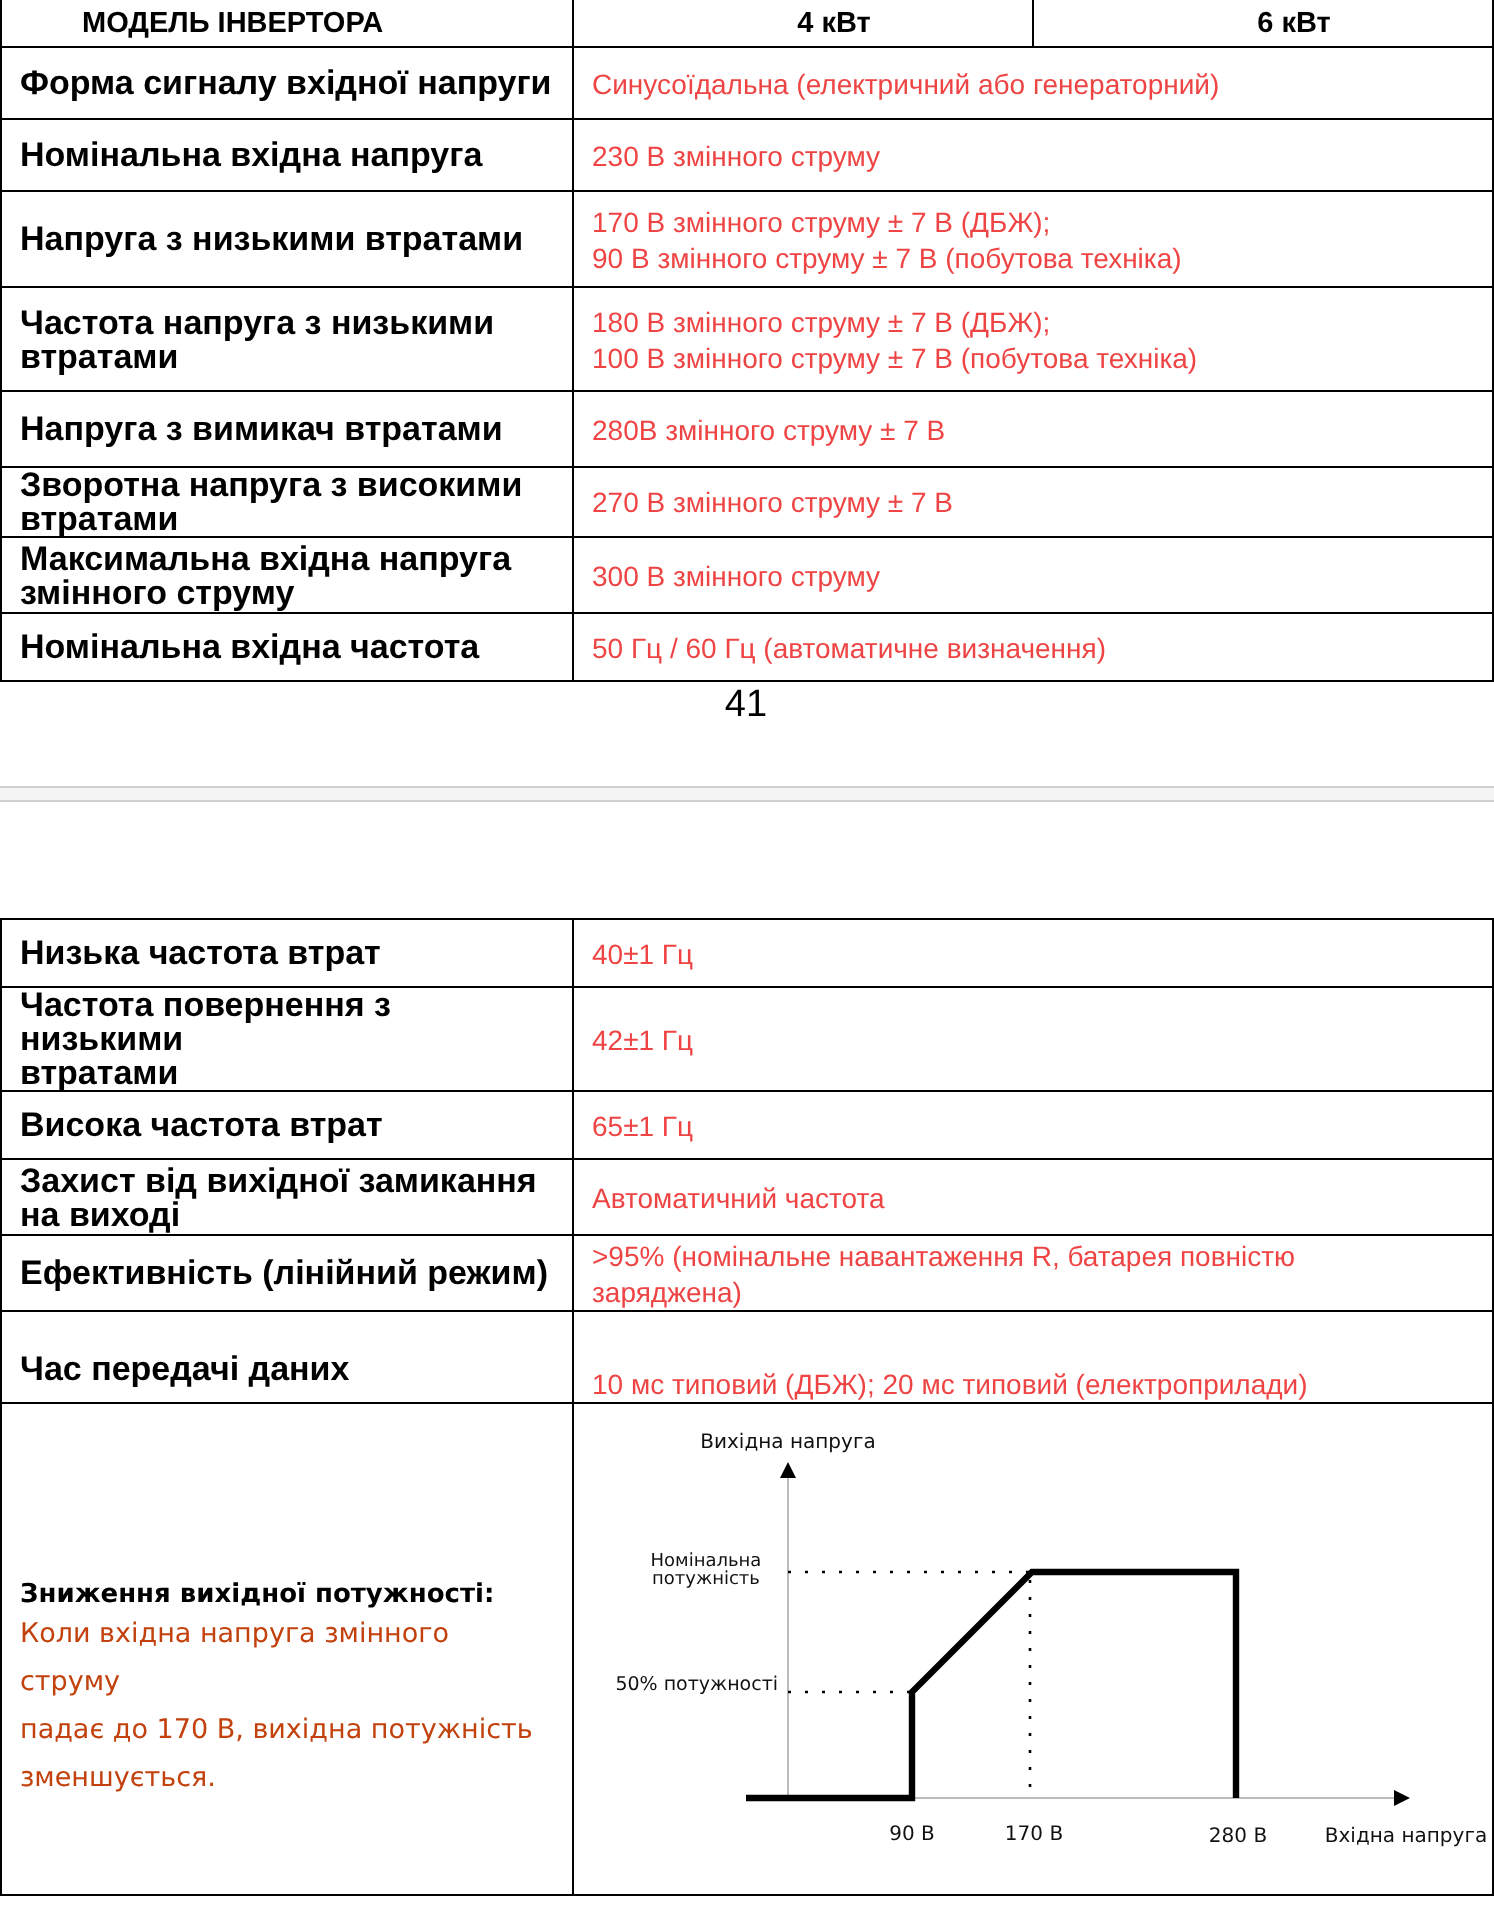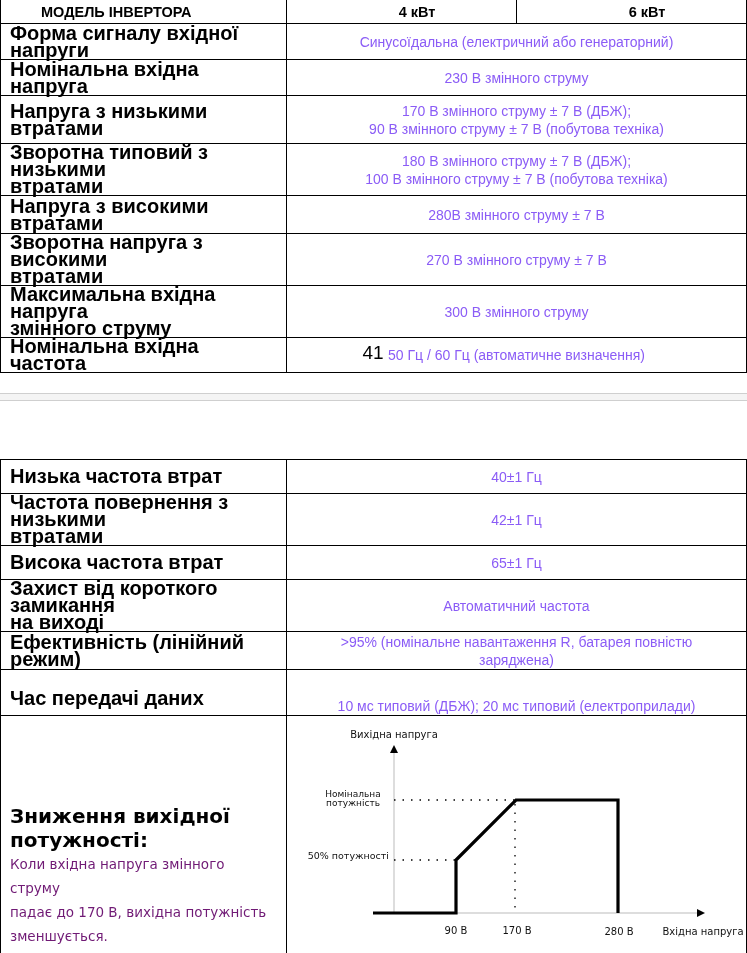--- a/index.html
+++ b/index.html
@@ -1,30 +1,30 @@
 <!DOCTYPE html>
 <html><head>
 <meta charset="utf-8">
 <style>
   html, body { margin:0; padding:0; background:#ffffff; }
   body { width:747px; height:953px; position:relative; overflow:hidden;
          font-family:"Liberation Sans", "DejaVu Sans", sans-serif; color:#000; }
   .tbl { position:absolute; left:0; width:746px; border-collapse:collapse; table-layout:fixed; }
   .tbl td { border:1.5px solid #000; padding:0 9px; vertical-align:middle; }
-  .tbl td.lab { font-weight:bold; font-size:20px; line-height:17px; text-align:left; }
-  .tbl td.val { font-size:14px; line-height:18px; text-align:center; color:#8b5cf6; }
+  .tbl td.lab { font-weight:bold; font-size:17px; line-height:17px; text-align:left; }
+  .tbl td.val { font-size:14px; line-height:18px; text-align:left; color:#ef4444; }
   .hdr td { font-weight:bold; font-size:14.5px;padding-left:40px; }
   .hdr td.c { text-align:center;margin-left:40px; }
   #t1 { top:-1px; }
   #t2 { top:459px; }
   .pagenum { position:absolute; top:342px; left:0; width:746px; text-align:center; font-size:19px; font-family:"Liberation Sans", sans-serif; }
   .pagebreak { position:absolute; left:0; top:393px; width:747px; height:6px; background:#f4f4f4;
                border-top:1.5px solid #cfcfcf; border-bottom:1.5px solid #cfcfcf; }
-  .derate-title { font-weight:bold; font-size:20px; font-family:"DejaVu Sans", sans-serif; }
-  .derate-desc { font-size:13.5px; line-height:24px; font-family:"DejaVu Sans", sans-serif; color:#701a75; }
+  .derate-title { font-weight:bold; font-size:13px; font-family:"DejaVu Sans", sans-serif; }
+  .derate-desc { font-size:13.5px; line-height:24px; font-family:"DejaVu Sans", sans-serif; color:#c2410c; }
   .chartcell { position:relative; padding:0 !important; }
   svg text { font-family:"DejaVu Sans", sans-serif; }
 </style>
 </head>
 <body>
 
 <table class="tbl" id="t1">
   <colgroup>
       <col style="width:286px">
       <col style="width:230px">
@@ -46,30 +46,30 @@
   </tr>
   <tr style="height:48px">
     <td class="lab">Напруга з низькими втратами</td>
     <td class="val" colspan="2">
       <div>170 В змінного струму ± 7 В (ДБЖ);</div>
       <div>90 В змінного струму ± 7 В (побутова техніка)</div>
     </td>
   </tr>
   <tr style="height:52px">
     <td class="lab">
-      <div>Зворотна типовий з низькими</div>
+      <div>Частота напруга з низькими</div>
       <div>втратами</div>
     </td>
     <td class="val" colspan="2">
       <div>180 В змінного струму ± 7 В (ДБЖ);</div>
       <div>100 В змінного струму ± 7 В (побутова техніка)</div>
     </td>
   </tr>
   <tr style="height:38px">
-    <td class="lab">Напруга з високими втратами</td>
+    <td class="lab">Напруга з вимикач втратами</td>
     <td class="val" colspan="2">280В змінного струму ± 7 В</td>
   </tr>
   <tr style="height:35px">
     <td class="lab">
       <div>Зворотна напруга з високими</div>
       <div>втратами</div>
     </td>
     <td class="val" colspan="2">270 В змінного струму ± 7 В</td>
   </tr>
   <tr style="height:38px">
@@ -105,21 +105,21 @@
       <div>втратами</div>
     </td>
     <td class="val">42±1 Гц</td>
   </tr>
   <tr style="height:34px">
     <td class="lab">Висока частота втрат</td>
     <td class="val">65±1 Гц</td>
   </tr>
   <tr style="height:38px">
     <td class="lab">
-      <div>Захист від короткого замикання</div>
+      <div>Захист від вихідної замикання</div>
       <div>на виході</div>
     </td>
     <td class="val">Автоматичний частота</td>
   </tr>
   <tr style="height:37px">
     <td class="lab">Ефективність (лінійний режим)</td>
     <td class="val" style="vertical-align:top;padding-top:1px">
       <div>&gt;95% (номінальне навантаження R, батарея повністю</div>
       <div>заряджена)</div>
     </td>

